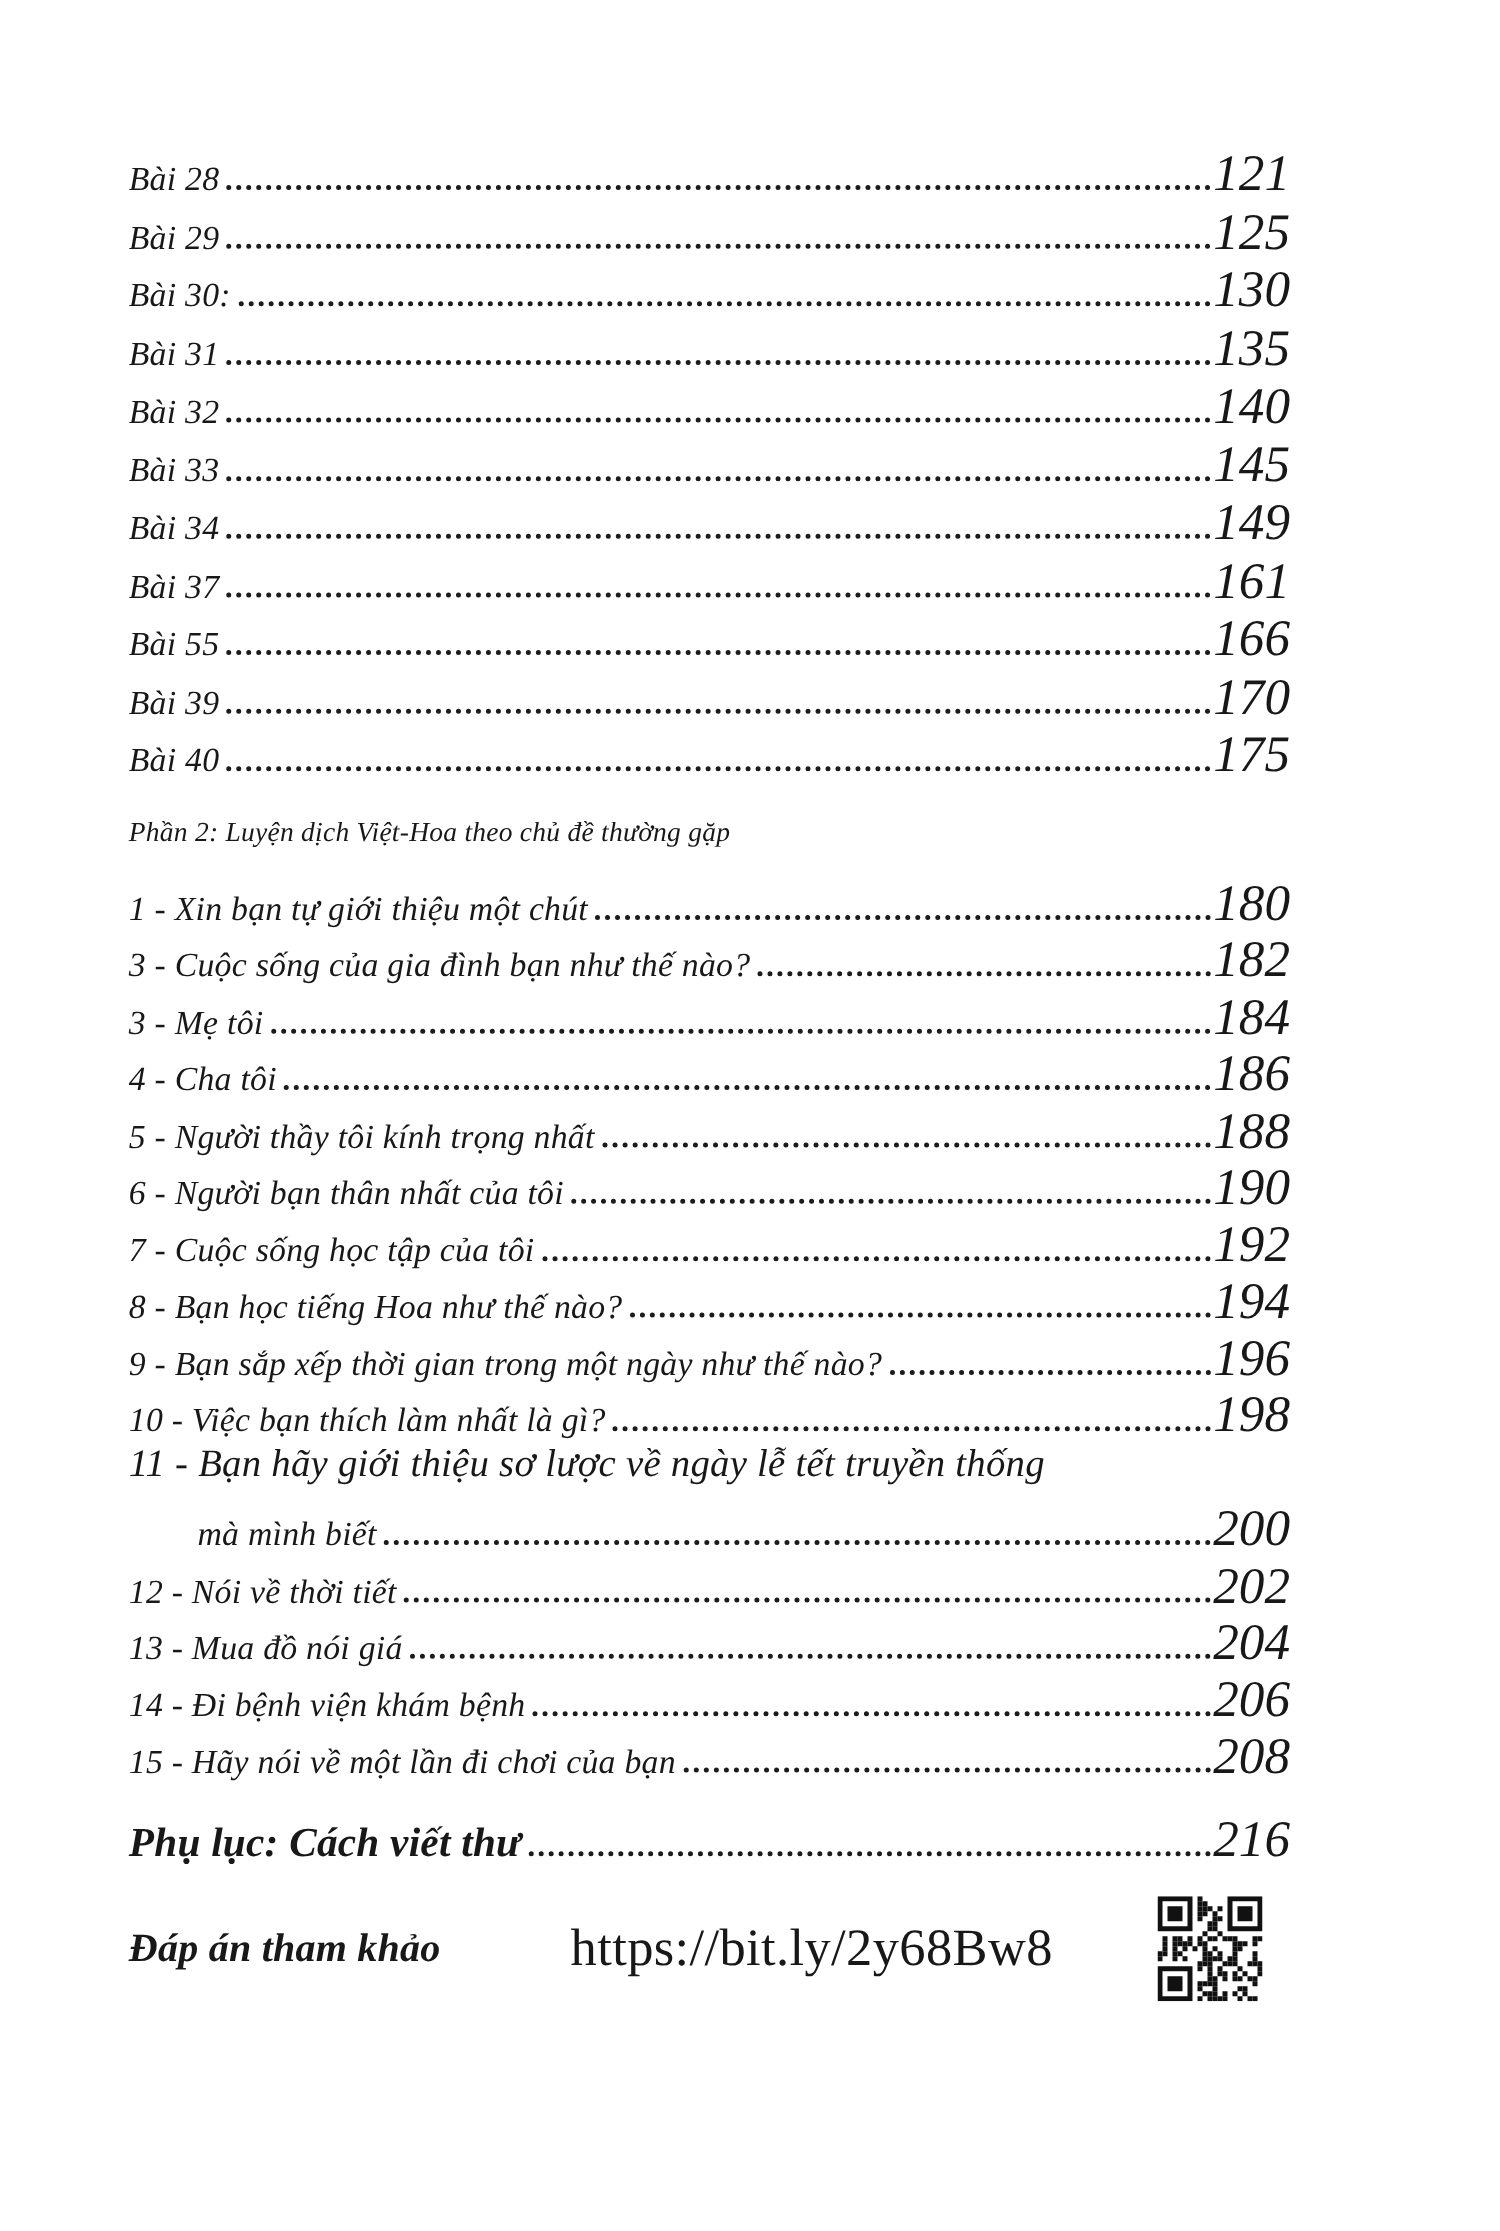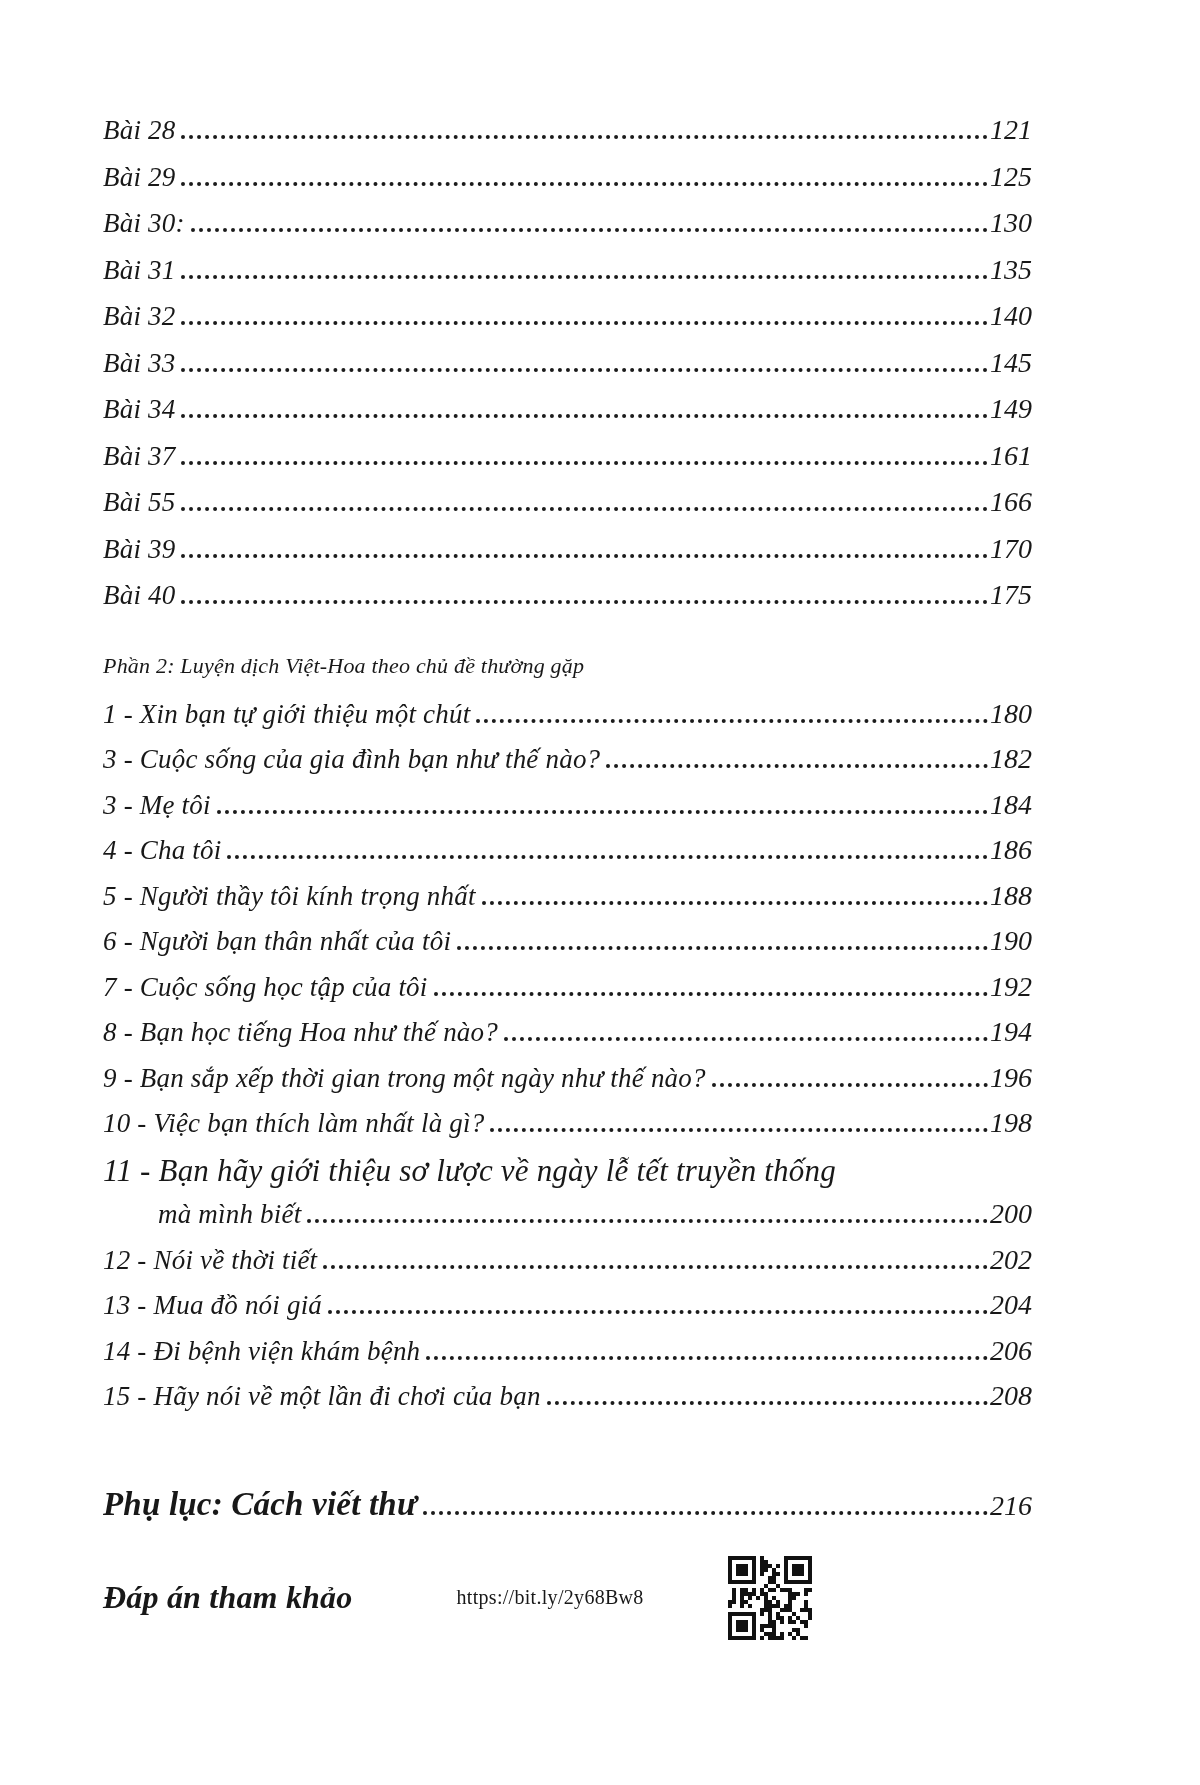--- a/index.html
+++ b/index.html
@@ -9,33 +9,33 @@
     overflow:hidden;
   }
   .page{padding:114px 168px 0 103px;}
   .toc-row{display:flex;align-items:baseline;height:46.5px;}
   #part2-list .toc-row{height:45.5px;}
   .toc-label{font-size:27px;white-space:nowrap;letter-spacing:0.2px;}
   .leader{
     flex:1;min-width:18px;height:0;align-self:baseline;
     border-bottom:4px dotted #1b1b1b;margin:0 2px 0 6px;
   }
-  .page-num{font-size:28px;white-space:nowrap;}
+  .page-num{font-size:41px;white-space:nowrap;}
   .section-heading{
     font-size:22px;font-weight:normal;margin:16px 0 8px 0;line-height:48px;
     letter-spacing:0.2px;
   }
   .two-line .line1{font-size:31px;height:45.5px;display:flex;align-items:baseline;letter-spacing:0.2px;}
   .two-line .line2{height:40px;}
   .two-line .indent{margin-left:55px;}
-  .appendix-row{margin-top:60px;height:48px;}
+  .appendix-row{margin-top:21px;height:48px;}
   .appendix-row .toc-label{font-size:33px;font-weight:bold;}
   .footer-row{display:flex;align-items:center;margin-top:18px;height:92px;}
   .answer-label{font-size:32px;font-weight:bold;white-space:nowrap;letter-spacing:0.2px;}
-  .answer-url{font-style:normal;font-size:20px;margin-left:104px;white-space:nowrap;letter-spacing:0.3px;}
+  .answer-url{font-style:normal;font-size:42px;margin-left:104px;white-space:nowrap;letter-spacing:0.3px;}
   .qr{margin-left:84px;line-height:0;}
 </style>
 </head>
 <body>
 
 <div class="page">
 
   <div id="part1-list">
       <div class="toc-row">
         <span class="toc-label">Bài 28</span>

